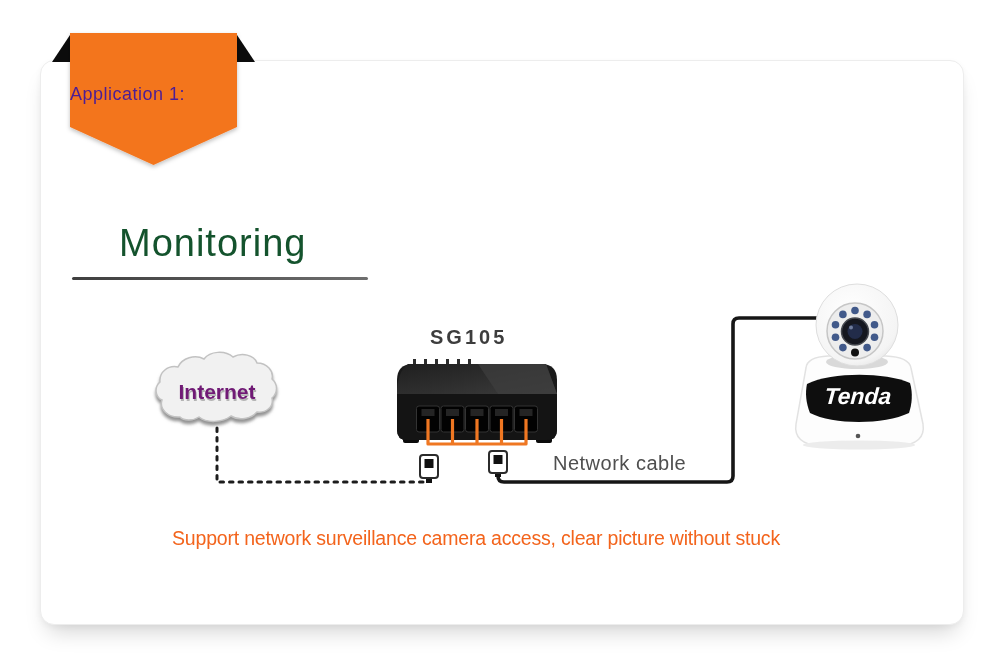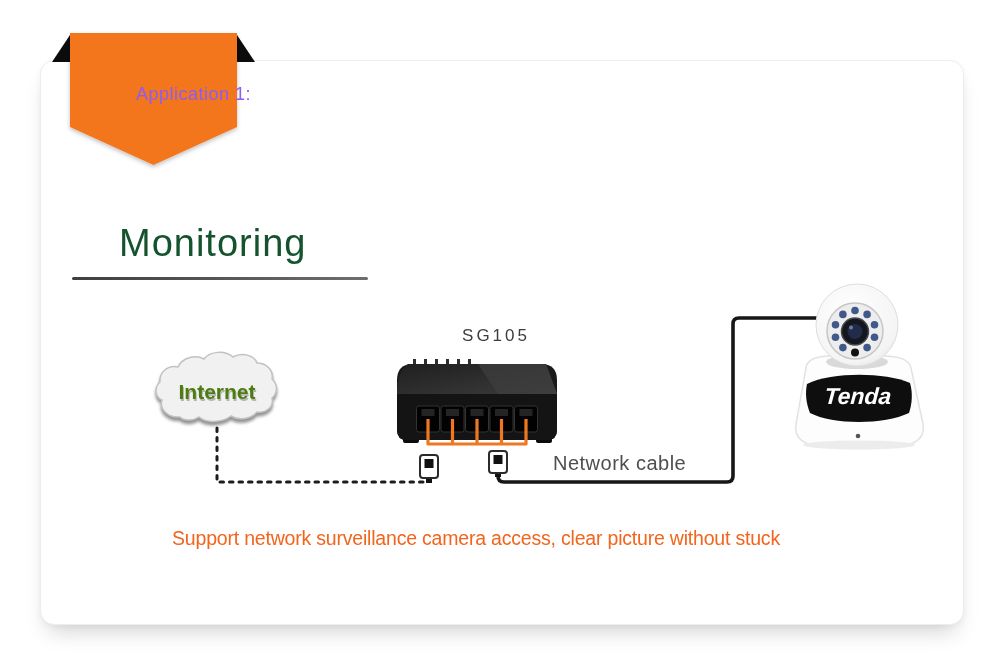--- a/index.html
+++ b/index.html
@@ -9,39 +9,39 @@
     font-family:"Liberation Sans", sans-serif;
   }
   .card{
     position:absolute;left:40px;top:60px;width:922px;height:563px;
     background:#ffffff;border:1px solid #ededed;border-radius:14px;
     box-shadow:0 14px 22px -8px rgba(0,0,0,0.18), 0 2px 6px rgba(0,0,0,0.04);
   }
   .stage{position:absolute;left:0;top:0;width:1000px;height:656px;}
   .label{position:absolute;white-space:nowrap;}
   .ribbon-label{
-    left:70px;top:84px;width:181px;text-align:right;
-    color:#8b5cf6;font-size:18px;letter-spacing:0.5px;
+    left:70px;top:84px;width:181px;text-align:left;
+    color:#4c1d95;font-size:18px;letter-spacing:0.5px;
   }
   .page-title{
     left:119px;top:222px;font-size:38px;letter-spacing:1px;
     color:#14532d;
   }
   .title-underline{
     position:absolute;left:72px;top:277px;width:296px;height:3px;
     background:linear-gradient(to right,#3f3f3f,#6e6e6e);border-radius:2px;
   }
   .internet-label{
     left:160px;top:380px;width:114px;text-align:center;
-    font-size:21px;font-weight:bold;color:#4d7c0f;
+    font-size:21px;font-weight:bold;color:#701a75;
     text-shadow:1px 1.5px 0 #b4b4b4;
   }
   .switch-label{
-    left:430px;top:326px;width:100px;text-align:right;
-    font-size:17px;font-weight:normal;letter-spacing:3px;color:#3d3d3d;
+    left:430px;top:326px;width:100px;text-align:left;
+    font-size:20px;font-weight:bold;letter-spacing:3px;color:#3d3d3d;
   }
   .cable-label{
     left:553px;top:452px;font-size:20px;color:#4f4f4f;letter-spacing:0.5px;
   }
   .camera-brand{
     left:812px;top:383px;width:92px;text-align:center;
     font-size:23px;font-weight:bold;font-style:italic;color:#ffffff;
     transform:skewX(-4deg);
   }
   .caption{

